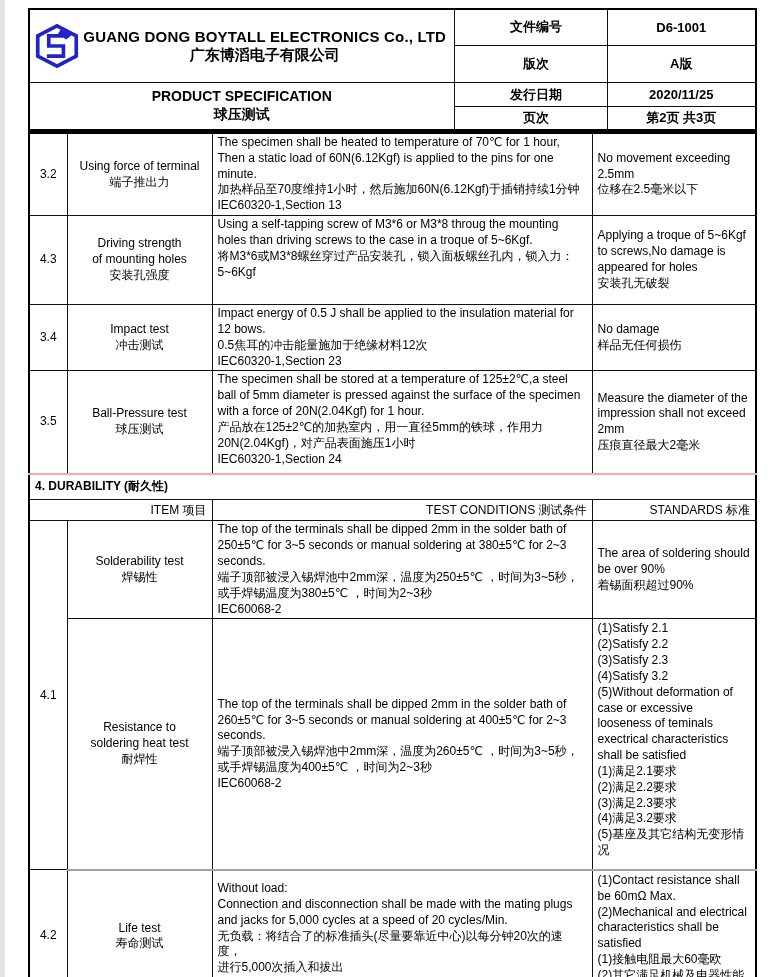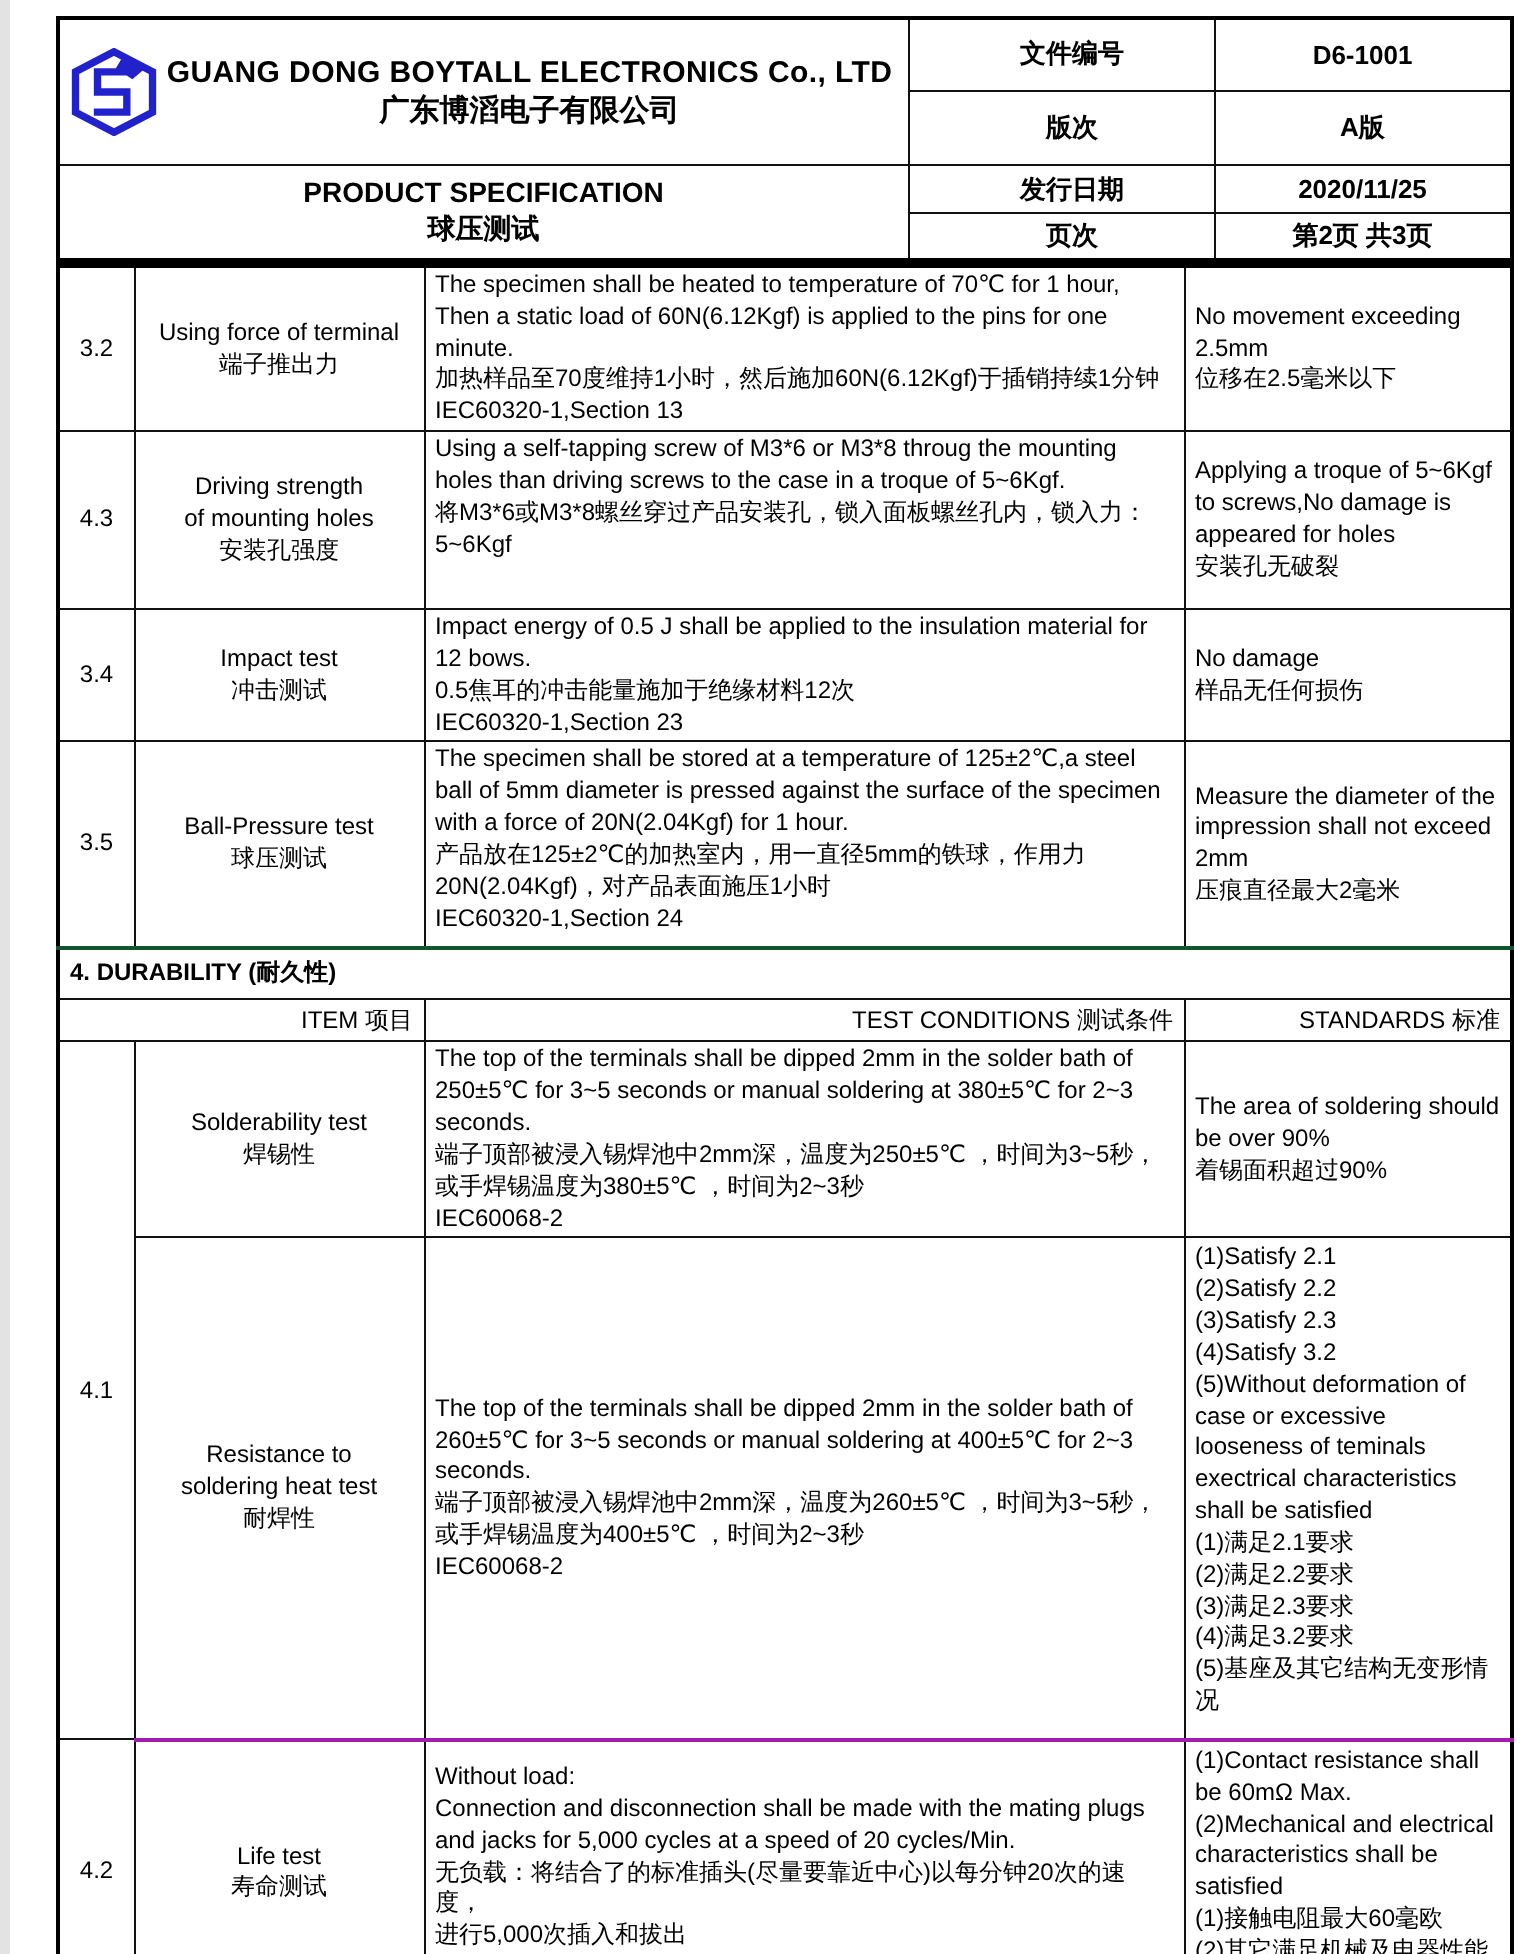--- a/index.html
+++ b/index.html
@@ -29,23 +29,23 @@
 
   
   .main{border:2px solid #000;margin-top:0;}
   .main td{font-size:12px;line-height:1.32;padding:1px 5px;white-space:pre-line;}
   .num{text-align:center;vertical-align:middle;white-space:normal;}
   .item{text-align:center;vertical-align:middle;}
   .cond{vertical-align:top;text-align:left;}
   .cond.vmid{vertical-align:middle;}
   .std{vertical-align:middle;text-align:left;}
   .std.vtop{vertical-align:top;padding-top:2px;}
-  .sec-title{font-weight:bold;font-size:13px;padding:5px 6px;vertical-align:middle;white-space:normal;border-top:2px solid #14532d;}
+  .sec-title{font-weight:bold;font-size:13px;padding:5px 6px;vertical-align:middle;white-space:normal;border-top:2px solid #fca5a5;}
   .colhead{font-weight:normal;text-align:right;vertical-align:middle;white-space:normal;font-size:12px;}
-  .thickbottom{border-bottom:2px solid #a21caf;}
+  .thickbottom{border-bottom:2px solid #a3a3a3;}
 </style>
 </head>
 <body>
 
 <div class="scan-edge"></div>
 
 <div class="page">
 
   <table class="hdr">
     <colgroup>

